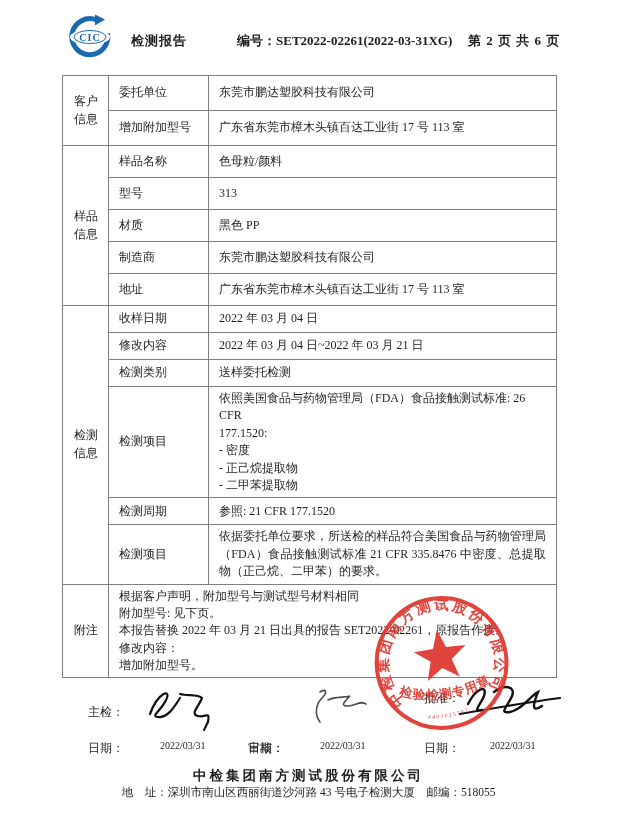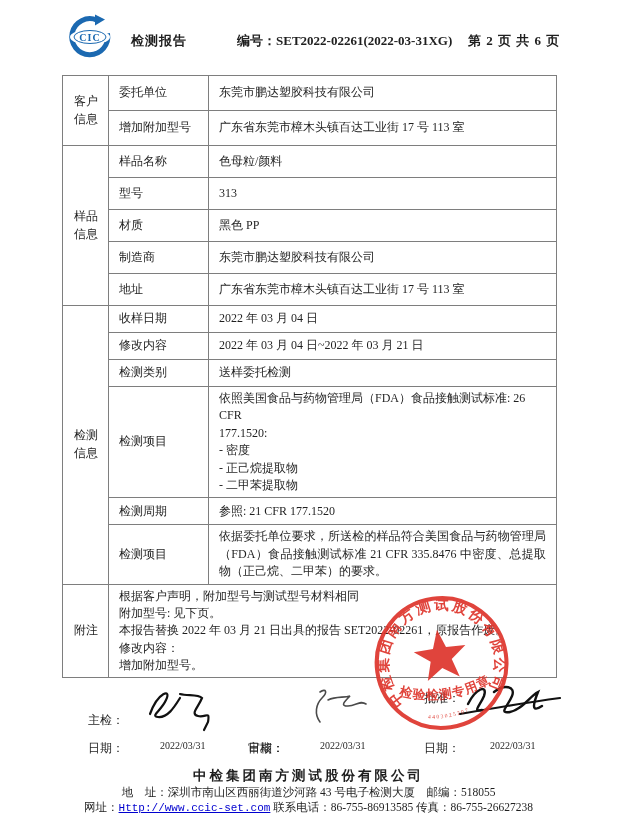--- a/index.html
+++ b/index.html
@@ -165,21 +165,21 @@
         <td class="pre" colspan="2">根据客户声明，附加型号与测试型号材料相同
 附加型号: 见下页。
 本报告替换 2022 年 03 月 21 日出具的报告 SET2022-02261，原报告作废。
 修改内容：
 增加附加型号。</td>
       </tr>
     </tbody>
   </table>
 
   <div class="sig-area">
-    <span class="sig-lbl" style="left:26px;top:24px;">主检：</span>
+    <span class="sig-lbl" style="left:26px;top:16px;">主检：</span>
     <svg class="sig-svg" style="left:66px;top:-8px;" width="96" height="52" viewBox="0 0 96 52">
       <path d="M22 34 C30 12, 44 8, 38 20 C33 31, 22 36, 30 37 C40 38, 47 26, 52 18" fill="none" stroke="#111" stroke-width="2.2" stroke-linecap="round"></path>
       <path d="M52 14 C60 16, 70 14, 74 18 C70 28, 62 34, 70 36 C78 38, 82 30, 80 42 L 76 50" fill="none" stroke="#111" stroke-width="2.2" stroke-linecap="round"></path>
     </svg>
     <span class="sig-lbl" style="left:186px;top:16px;margin-top:36px;">审核：</span>
     <svg class="sig-svg" style="left:232px;top:-4px;" width="86" height="44" viewBox="0 0 86 44">
       <path d="M26 8 C32 4, 34 8, 28 14 C22 20, 20 30, 26 38" fill="none" stroke="#4a4a4a" stroke-width="1.6" stroke-linecap="round"></path>
       <path d="M34 16 C42 12, 50 14, 56 12 C50 18, 46 22, 54 22 C62 22, 66 16, 72 20" fill="none" stroke="#4a4a4a" stroke-width="1.6" stroke-linecap="round"></path>
     </svg>
     <span class="sig-lbl" style="left:362px;top:2px;">批准：</span>
@@ -210,18 +210,15 @@
     </text>
     <path id="stamp-arc-serial" d="M 46 121 Q 73 128 100 119" fill="none"></path>
     <text font-size="5.5" letter-spacing="1.5">
       <textPath href="#stamp-arc-serial" startOffset="50%" text-anchor="middle">4403025207</textPath>
     </text>
   </svg>
 
   <div class="ftr">
     <div class="ftr-co">中检集团南方测试股份有限公司</div>
     <div class="ftr-line">地　址：深圳市南山区西丽街道沙河路 43 号电子检测大厦　邮编：518055</div>
-    <div class="ftr-line">
-      <span>网址：</span><a href="#">Http://www.ccic-set.com</a><span> 联系电话：86-755-86913585  传真：86-755-26627238</span>
-    </div>
   </div>
 
 </div>
 
 </body></html>

